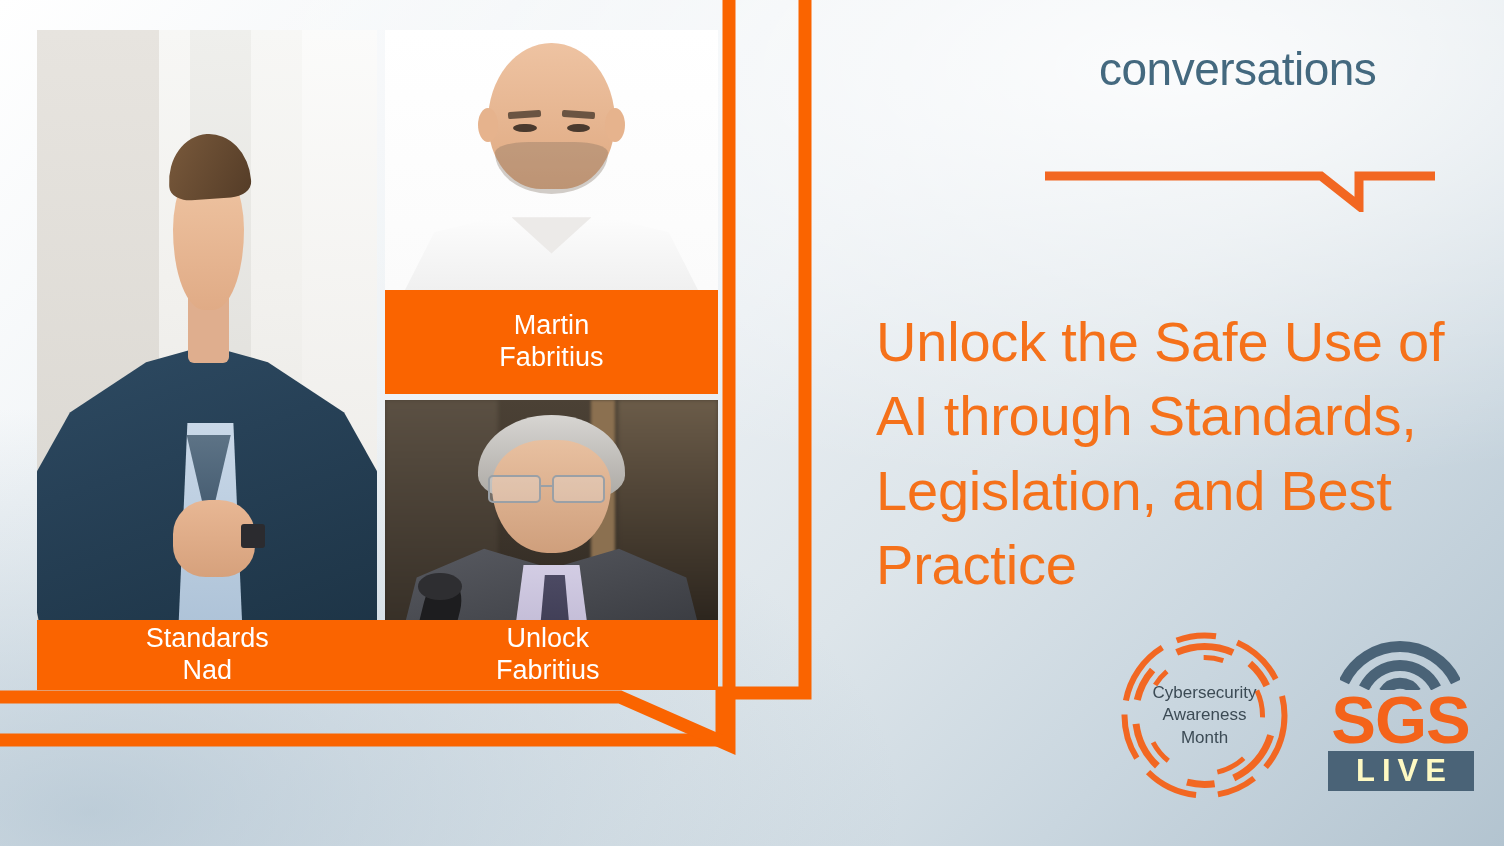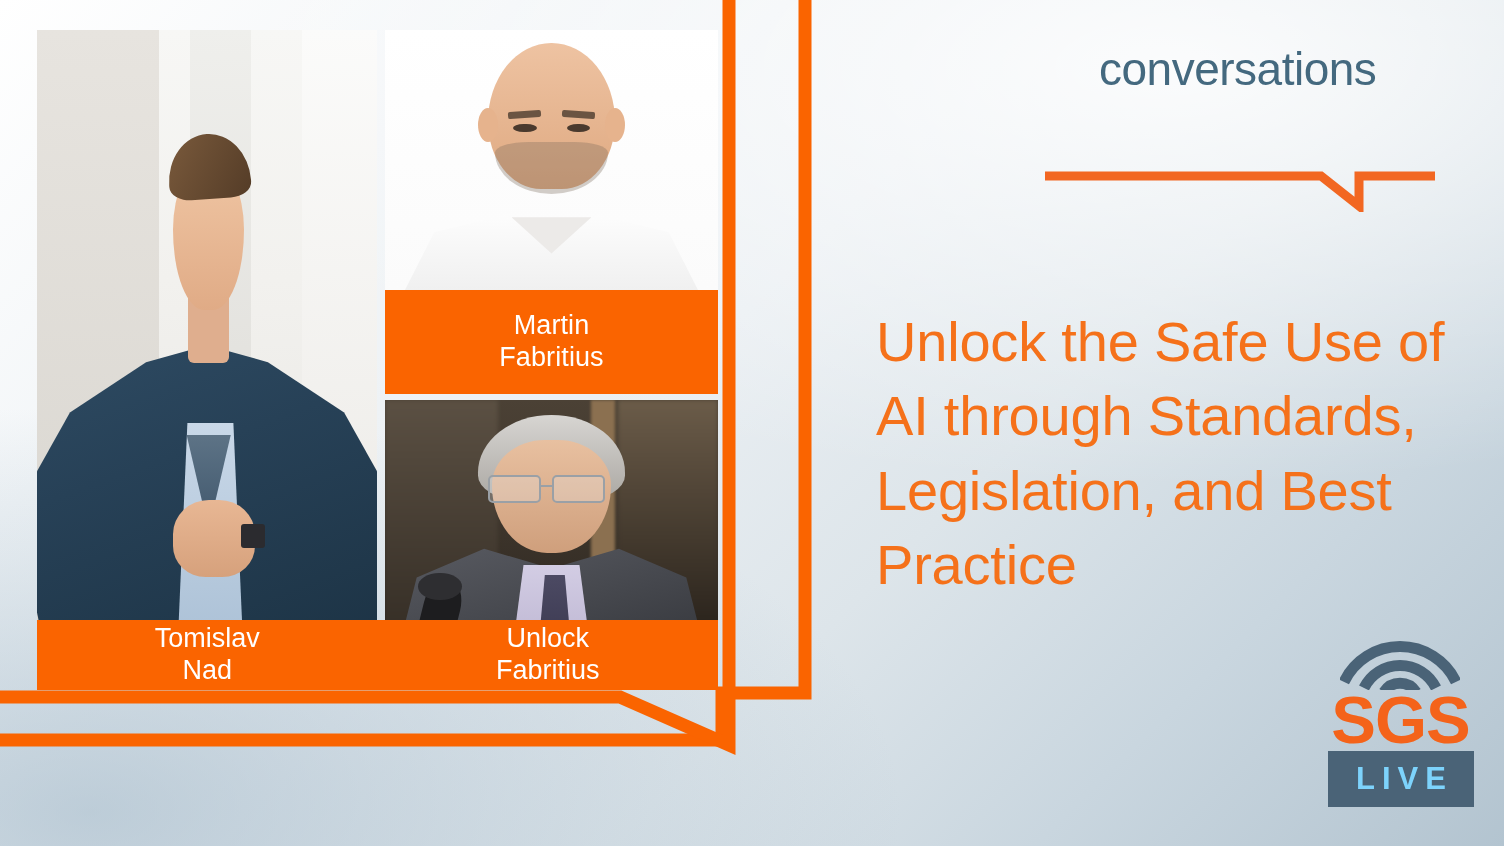--- a/index.html
+++ b/index.html
@@ -310,23 +310,23 @@
     position:absolute; left:0; top:48px; width:165px;
     text-align:center;
     color:#f4631a;
     font-size:67px;
     font-weight:bold;
     line-height:1;
     letter-spacing:-1px;
   }
   .sgs-live{
     position:absolute; left:10px; top:113px;
-    width:146px; height:56px;
+    width:146px; height:40px;
     background:#4a6377;
-    color:#7dd3fc;
+    color:#fef9c3;
     font-size:31px;
     font-weight:bold;
     letter-spacing:7px;
     display:flex; align-items:center; justify-content:center;
     text-indent:7px;
   }
 </style>
 </head>
 <body>
 
@@ -398,38 +398,52 @@
           <div class="wil-glass-br"></div>
           <div class="wil-mic"></div>
           <div class="wil-mic-head"></div>
         </div>
       </div>
     </div>
   </div>
 
   <div class="bottom-bar">
     <div class="slot">
-      <span>Tomislav</span>
+      <span>Standards</span>
       <span>Nad</span>
     </div>
     <div class="slot">
       <span>Unlock</span>
       <span>Fabritius</span>
     </div>
   </div>
 
   <div class="logo-cc">
     <div class="cc-line2">conversations</div>
   </div>
   <svg class="cc-rule" viewBox="0 0 394 42">
     <path d="M 2 6 L 278 6 L 316 36 L 316 6 L 392 6" fill="none" stroke="#f26722" stroke-width="9" stroke-linejoin="miter" stroke-linecap="butt"></path>
   </svg>
 
   <div class="headline">Unlock the Safe Use of AI through Standards, Legislation, and Best Practice</div>
 
+  <div class="cam">
+    <svg viewBox="0 0 175 175" width="175" height="175">
+      <g fill="none" stroke="#f26722" stroke-linecap="butt">
+        <circle cx="87.5" cy="87.5" r="80" stroke-width="6" stroke-dasharray="66 16 40 22 54 18 46 14" stroke-dashoffset="10"></circle>
+        <circle cx="87.5" cy="87.5" r="69" stroke-width="7" stroke-dasharray="34 30 58 20 28 34 48 24" stroke-dashoffset="44"></circle>
+        <circle cx="87.5" cy="87.5" r="58" stroke-width="5" stroke-dasharray="20 46 30 52 24 60 18 40" stroke-dashoffset="18"></circle>
+      </g>
+    </svg>
+    <div class="cam-text">
+      <span>Cybersecurity</span>
+      <span>Awareness</span>
+      <span>Month</span>
+    </div>
+  </div>
 
   <div class="sgs">
     <svg class="sgs-wifi" viewBox="0 0 120 52">
       <g fill="none" stroke="#4a6377" stroke-linecap="butt">
         <path d="M 4 44 A 62 62 0 0 1 116 44" stroke-width="11"></path>
         <path d="M 24 50 A 40 40 0 0 1 96 50" stroke-width="11"></path>
         <path d="M 44 54 A 19 19 0 0 1 76 54" stroke-width="11"></path>
       </g>
     </svg>
     <div class="sgs-word">SGS</div>

